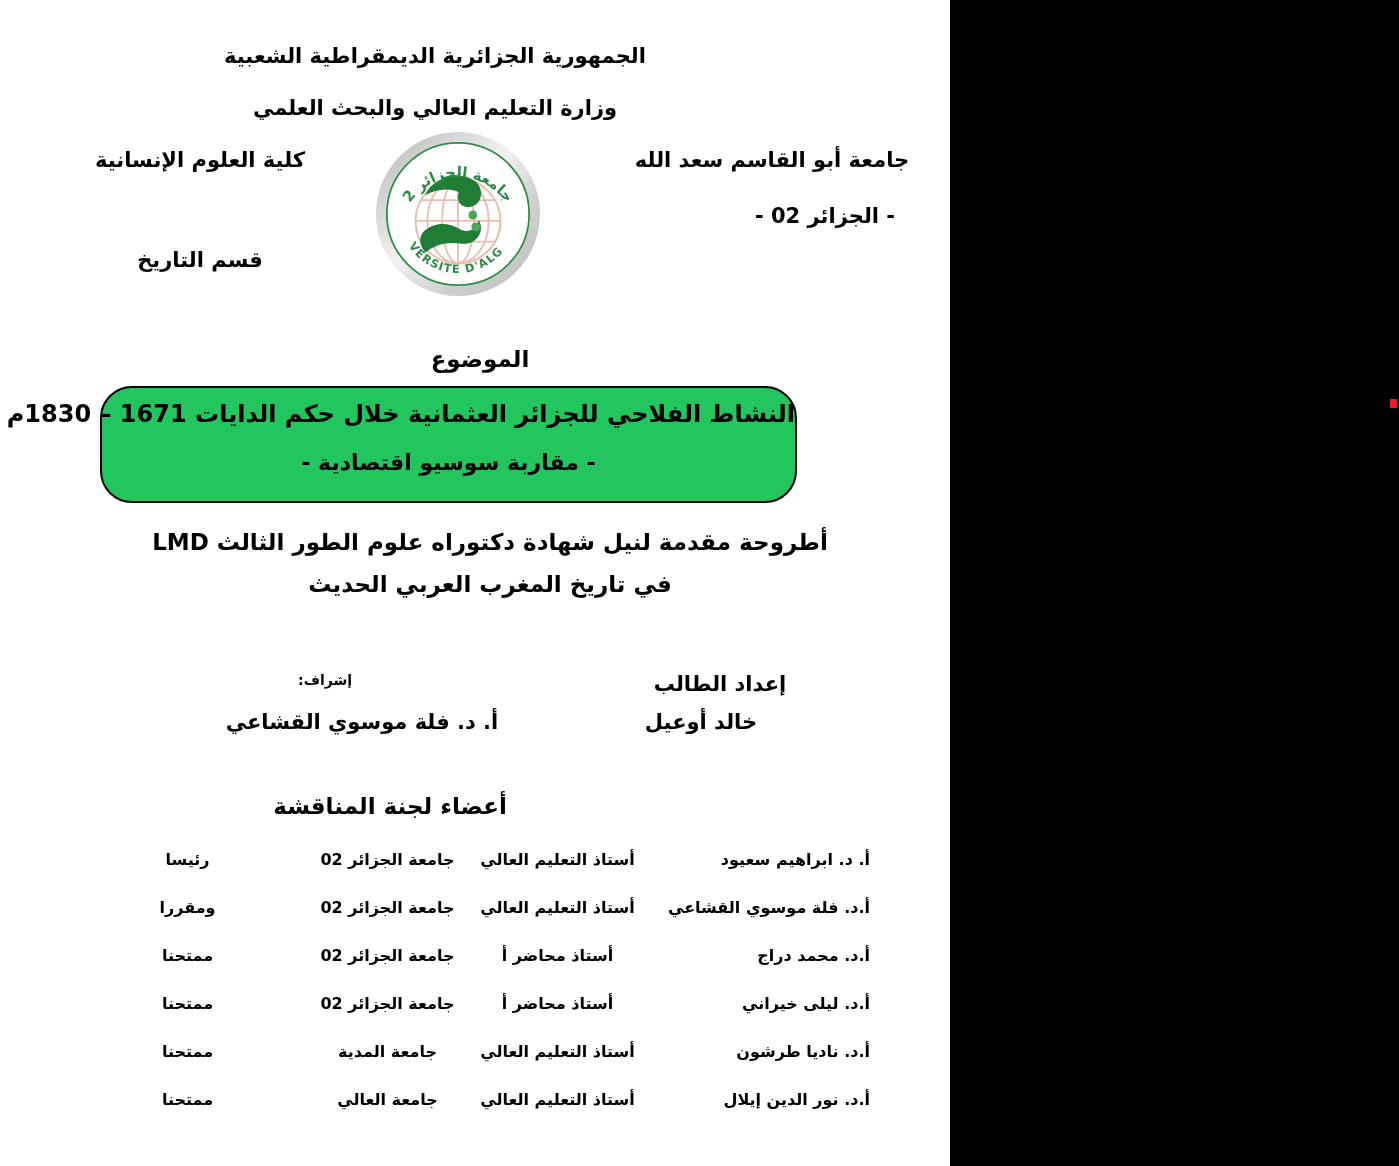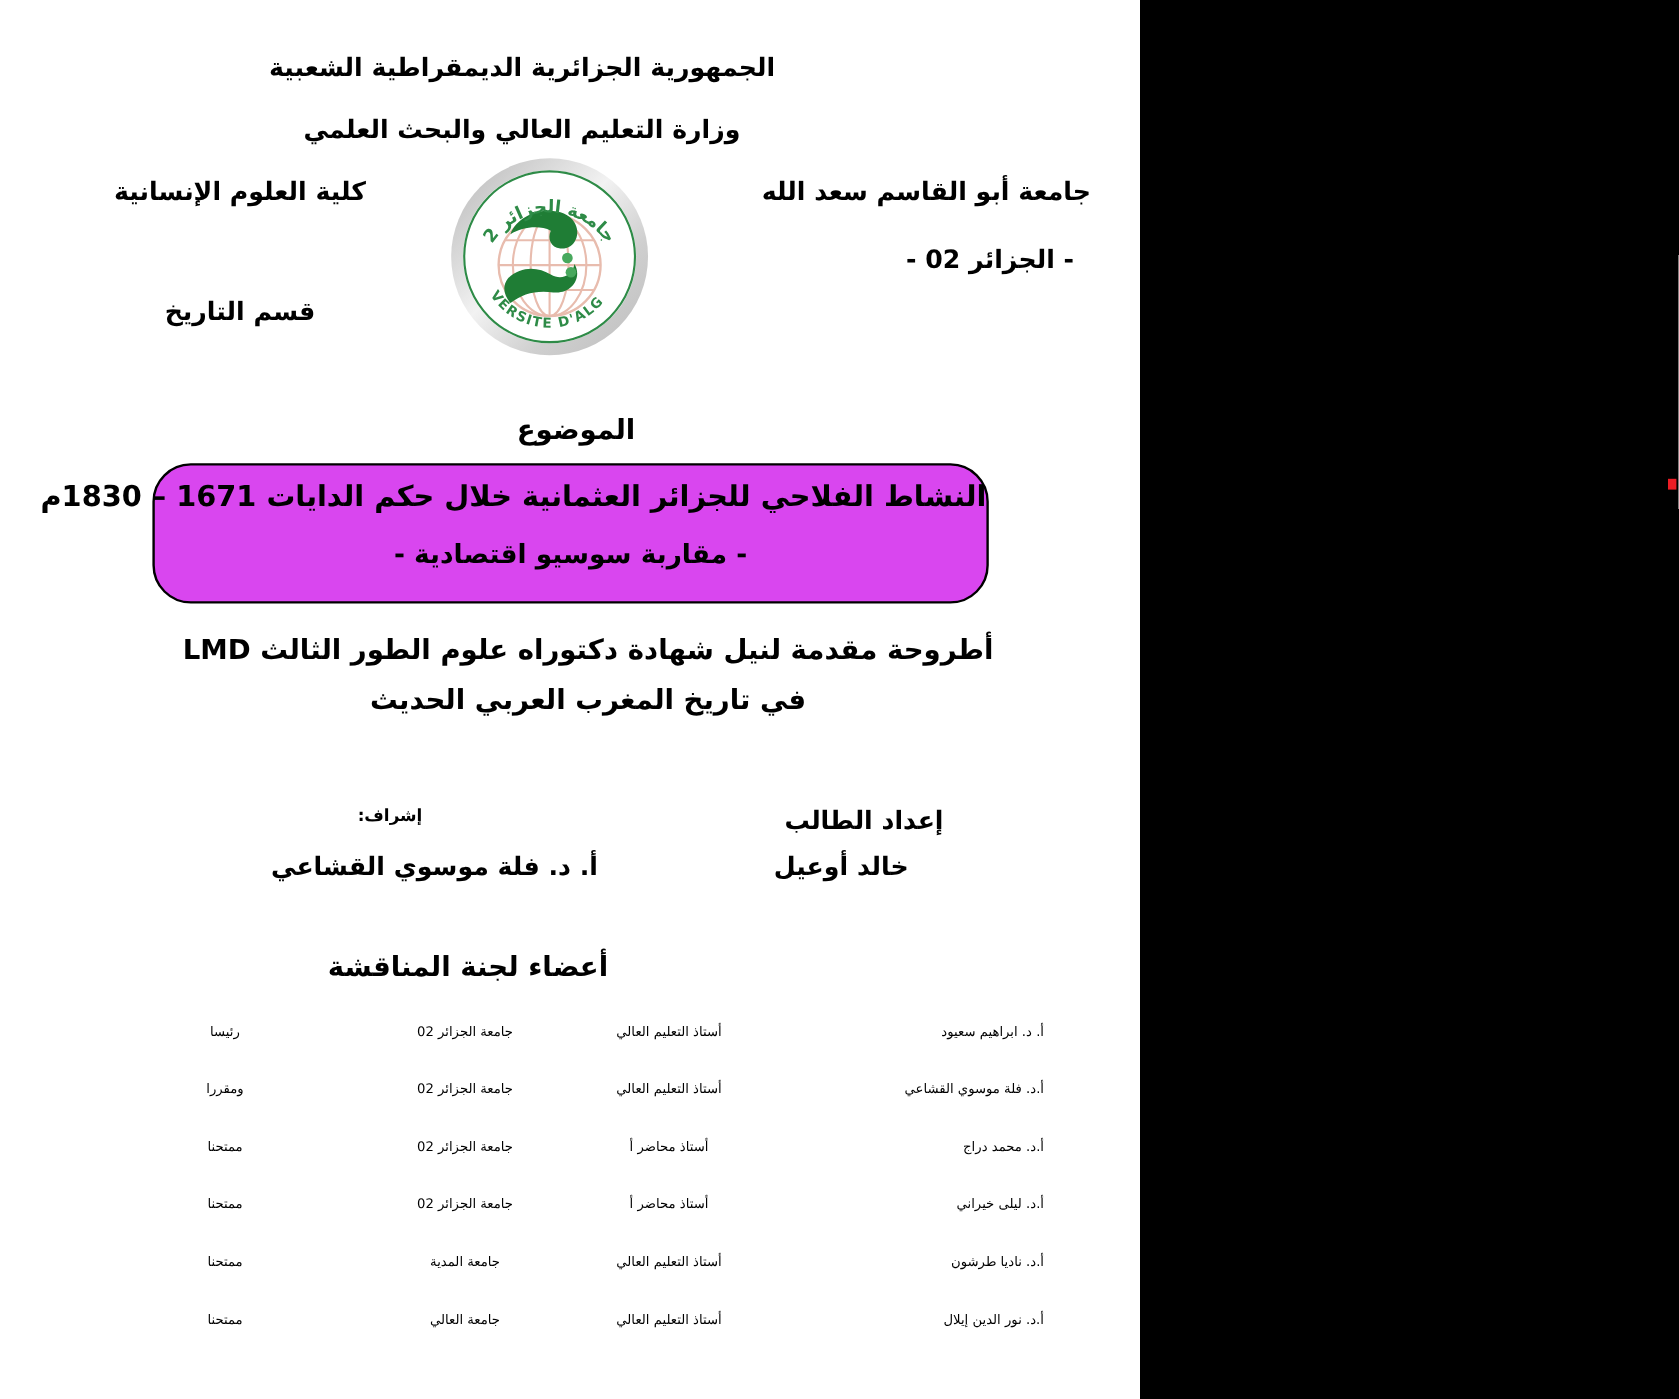--- a/index.html
+++ b/index.html
@@ -10,36 +10,36 @@
   .red-mark{position:absolute;left:440px;top:399px;width:7px;height:9px;background:#ec1c24;}
   .t{position:absolute;font-weight:700;direction:rtl;white-space:nowrap;text-align:center;}
   .t-republic{left:60px;top:44px;width:750px;font-size:21px;}
   .t-ministry{left:60px;top:96px;width:750px;font-size:21px;}
   .t-univ1{left:597px;top:148px;width:350px;font-size:21px;}
   .t-univ2{left:700px;top:204px;width:250px;font-size:21px;}
   .t-fac1{left:95px;top:148px;width:210px;font-size:21px;}
   .t-fac2{left:95px;top:204px;width:210px;font-size:21px;margin-top:44px;}
   .logo{position:absolute;left:372px;top:130px;}
   .t-subject{left:130px;top:346px;width:700px;font-size:23px;}
-  .subject-box{position:absolute;left:100px;top:386px;width:693px;height:113px;background:#d946ef;
-               border:2.5px solid #000;border-radius:32px;margin-left:27px;}
+  .subject-box{position:absolute;left:100px;top:386px;width:693px;height:113px;background:#22c55e;
+               border:2.5px solid #000;border-radius:32px;}
   .box-line1{position:absolute;left:0;top:12px;width:100%;font-size:24px;font-weight:700;direction:rtl;
              text-align:center;white-space:nowrap;}
   .box-line2{position:absolute;left:0;top:62px;width:100%;font-size:22px;font-weight:700;direction:rtl;
              text-align:center;white-space:nowrap;}
   .t-thesis1{left:60px;top:529px;width:860px;font-size:23px;}
   .t-thesis2{left:60px;top:571px;width:860px;font-size:23px;}
   .t-student-label{left:620px;top:672px;width:200px;font-size:21px;}
   .t-student-name{left:601px;top:710px;width:200px;font-size:21px;}
   .t-sup-label{left:225px;top:672px;width:200px;font-size:14px;}
   .t-sup-name{left:142px;top:710px;width:440px;font-size:21px;}
   .t-comm-head{left:140px;top:793px;width:500px;font-size:23px;}
   .comm-table{position:absolute;left:80px;top:836px;width:790px;direction:rtl;display:grid;
               grid-template-columns:235px 155px 185px 215px;}
-  .comm-table .cell{height:48px;line-height:48px;font-size:11px;font-weight:400;text-align:center;
+  .comm-table .cell{height:48px;line-height:48px;font-size:16px;font-weight:700;text-align:center;
                     white-space:nowrap;direction:rtl;}
   .comm-table .cell.name{text-align:right;}
 </style>
 </head>
 <body>
 
 <div class="screen">
   <div class="page">
 
     <div class="t t-republic">الجمهورية الجزائرية الديمقراطية الشعبية</div>

